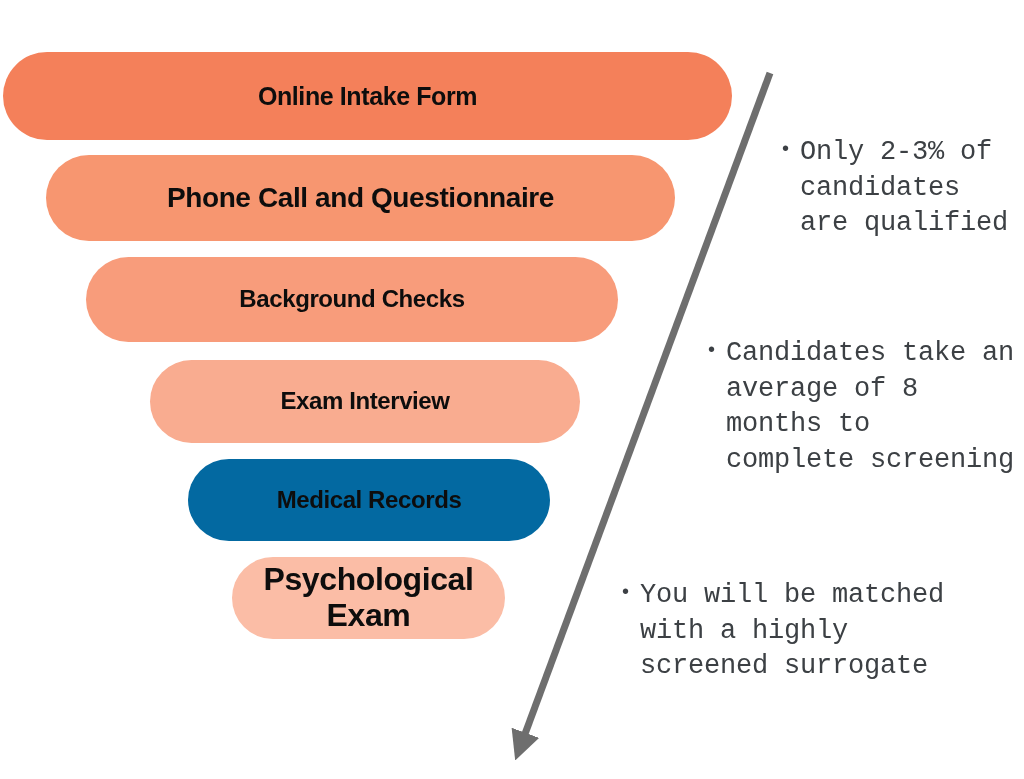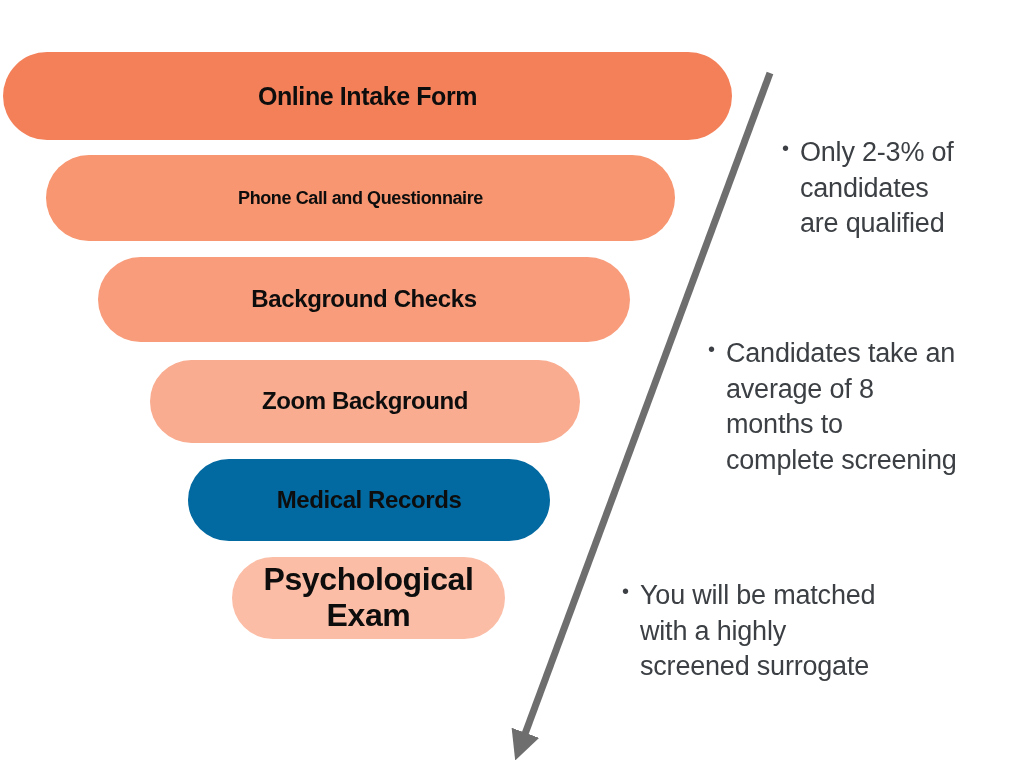--- a/index.html
+++ b/index.html
@@ -77,47 +77,48 @@
     flex: 0 0 auto;
     width: 18px;
     font-size: 20px;
     line-height: 1.32;
     color: #3c4044;
     text-align: left;
   }
   .note-text {
     flex: 1 1 auto;
     white-space: pre-line;
+    font-family: Liberation Mono, monospace;
   }
 
   #note-0 { left: 782px; top: 135px;  width: 232px; font-size: 27px; }
   #note-1 { left: 708px; top: 336px;  width: 310px; font-size: 27px; }
   #note-2 { left: 622px; top: 578px;  width: 396px; font-size: 27px; }
 </style>
 </head>
 <body>
 
 <div id="page">
 
   <div id="funnel">
 
     <div class="funnel-stage" style="left: 3px; top: 52px; width: 729px; height: 88px; background: rgb(244, 128, 90);">
       <span class="funnel-stage-label" style="font-size: 25px;">Online Intake Form</span>
     </div>
 
     <div class="funnel-stage" style="left: 46px; top: 155px; width: 629px; height: 86px; background: rgb(247, 150, 112);">
-      <span class="funnel-stage-label" style="font-size: 18px;">Phone Call and Questionnaire</span>
+      <span class="funnel-stage-label" style="font-size: 28px;">Phone Call and Questionnaire</span>
     </div>
 
-    <div class="funnel-stage" style="left: 98px; top: 257px; width: 532px; height: 85px; background: rgb(248, 156, 123);">
+    <div class="funnel-stage" style="left: 86px; top: 257px; width: 532px; height: 85px; background: rgb(248, 156, 123);">
       <span class="funnel-stage-label" style="font-size: 24px;">Background Checks</span>
     </div>
 
     <div class="funnel-stage" style="left: 150px; top: 360px; width: 430px; height: 83px; background: rgb(249, 172, 144);">
-      <span class="funnel-stage-label" style="font-size: 24px;">Zoom Background</span>
+      <span class="funnel-stage-label" style="font-size: 24px;">Exam Interview</span>
     </div>
 
     <div class="funnel-stage" style="left: 188px; top: 459px; width: 362px; height: 82px; background: #0369a1; text-align: center;">
       <span class="funnel-stage-label" style="font-size: 24px;">Medical Records</span>
     </div>
 
     <div class="funnel-stage" style="left: 232px; top: 557px; width: 273px; height: 82px; background: rgb(251, 189, 166);">
       <span class="funnel-stage-label" style="font-size: 32px;">Psychological
 Exam</span>
     </div>

